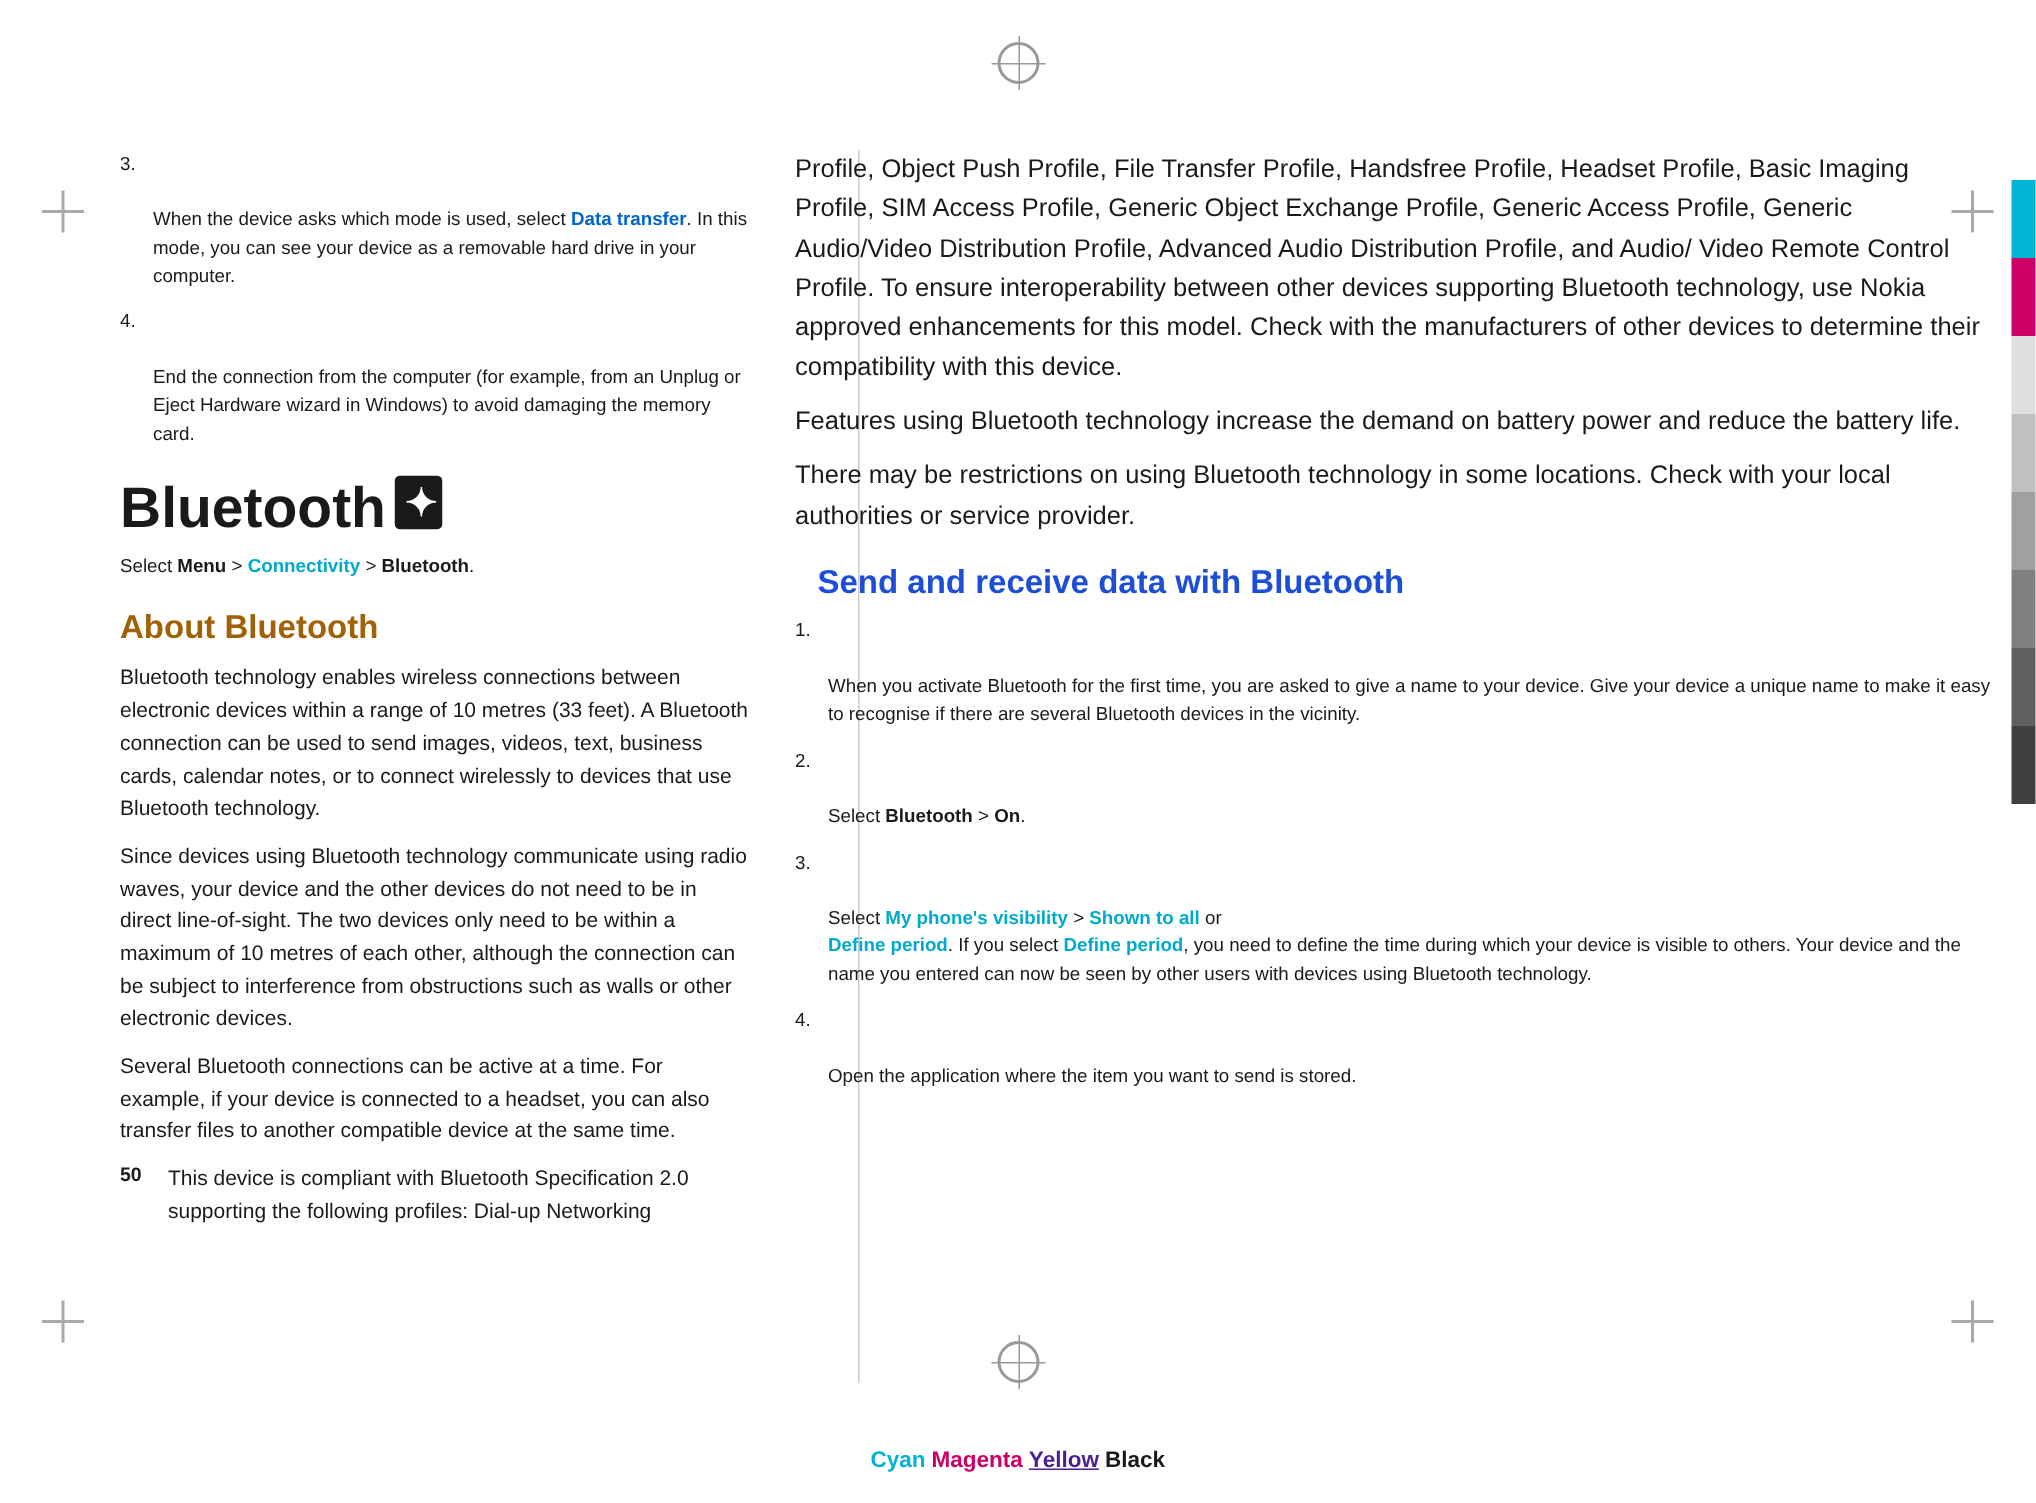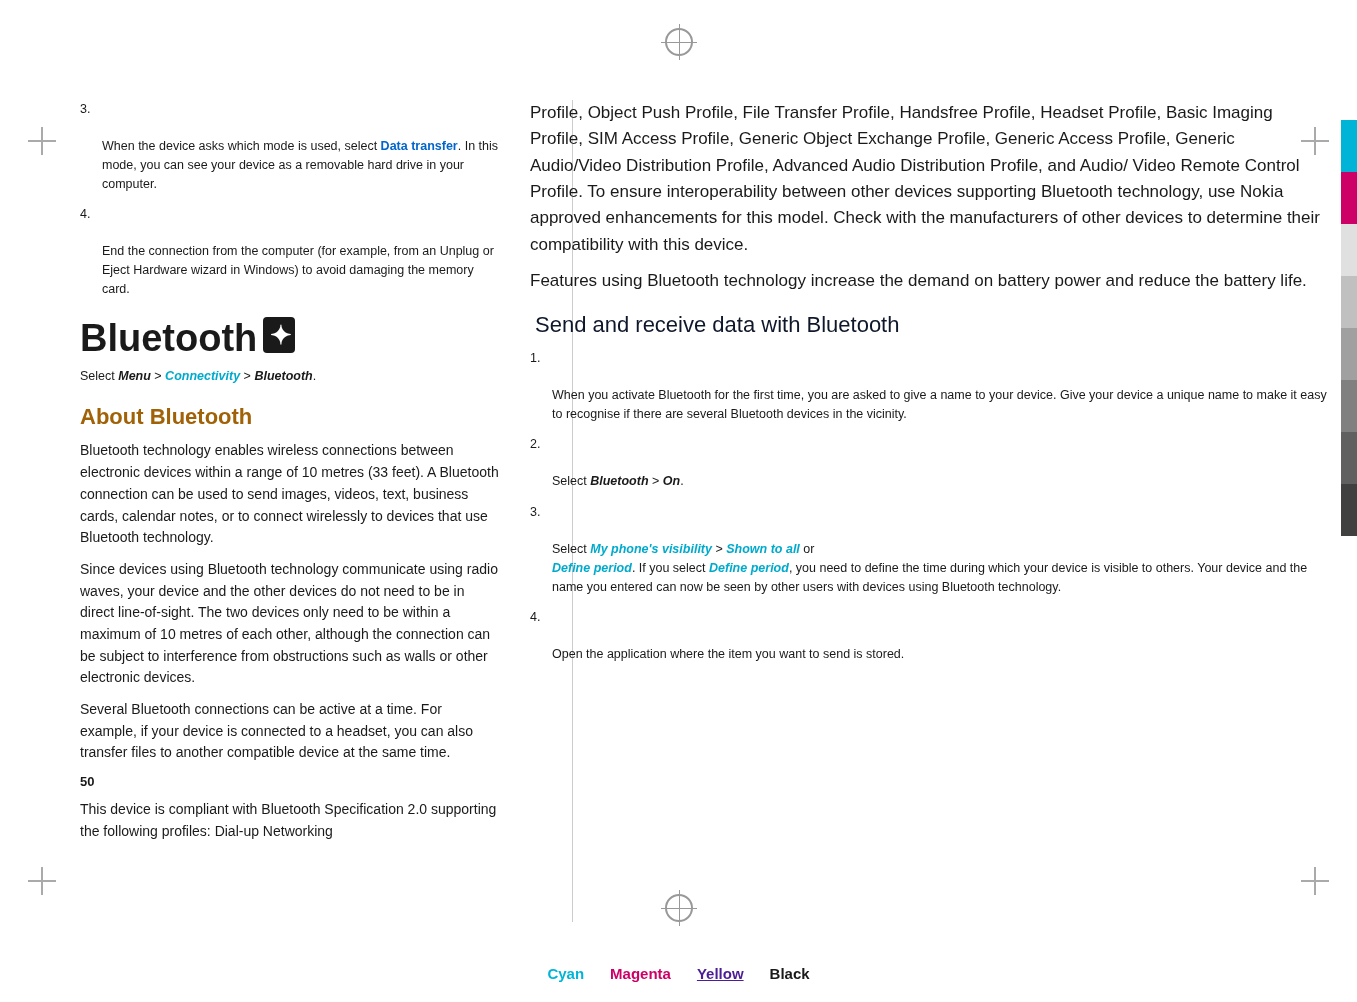--- a/index.html
+++ b/index.html
@@ -183,57 +183,56 @@
       font-size: 14px;
       line-height: 1.55;
       margin-bottom: 10px;
     }
 
     .page-num-row {
       display: flex;
       align-items: flex-start;
       gap: 10px;
       margin-top: 8px;
-      flex-direction: column;
     }
 
     .page-num {
       font-size: 13px;
       font-weight: bold;
       min-width: 22px;
     }
 
     
     .right-body-text {
       font-size: 17px;
       line-height: 1.55;
       margin-bottom: 10px;
     }
 
     .send-receive-heading {
       font-size: 22px;
-      font-weight: normal;
-      color: #0f172a;
-      margin: 18px 0 10px 5px;
+      font-weight: bold;
+      color: #1d4ed8;
+      margin: 18px 0 10px 15px;
       line-height: 1.2;
     }
 
     
     .link-blue { color: #0066cc; font-weight: bold; }
     .link-cyan { color: #00aacc; font-weight: bold; }
-    .bold { font-weight: bold; font-style: italic; }
+    .bold { font-weight: bold; }
 
     
     .color-labels {
       position: absolute;
       bottom: 20px;
       left: 50%;
       transform: translateX(-50%);
       display: flex;
-      gap: 11px;
+      gap: 0;
       font-size: 15px;
       font-weight: bold;
     }
 
     .cl-cyan { color: #00b4d8; }
     .cl-magenta { color: #cc0066; }
     .cl-yellow { color: #4c1d95; text-decoration: underline; }
     .cl-black { color: #1a1a1a; }
     .cl-space { color: #1a1a1a; margin: 0 2px; }
 
@@ -346,20 +345,21 @@
       </div>
 
     </div>
 
     <div class="right-column">
 
       <div class="right-body-text">Profile, Object Push Profile, File Transfer Profile, Handsfree Profile, Headset Profile, Basic Imaging Profile, SIM Access Profile, Generic Object Exchange Profile, Generic Access Profile, Generic Audio/Video Distribution Profile, Advanced Audio Distribution Profile, and Audio/ Video Remote Control Profile. To ensure interoperability between other devices supporting Bluetooth technology, use Nokia approved enhancements for this model. Check with the manufacturers of other devices to determine their compatibility with this device.</div>
 
       <div class="right-body-text">Features using Bluetooth technology increase the demand on battery power and reduce the battery life.</div>
 
+      <div class="right-body-text">There may be restrictions on using Bluetooth technology in some locations. Check with your local authorities or service provider.</div>
 
       <div class="send-receive-heading">Send and receive data with Bluetooth</div>
 
       <div class="list-item">
         <span class="list-number">1.</span>
         <span class="list-content">When you activate Bluetooth for the first time, you are asked to give a name to your device. Give your device a unique name to make it easy to recognise if there are several Bluetooth devices in the vicinity.</span>
       </div>
 
       <div class="list-item">
         <span class="list-number">2.</span>

